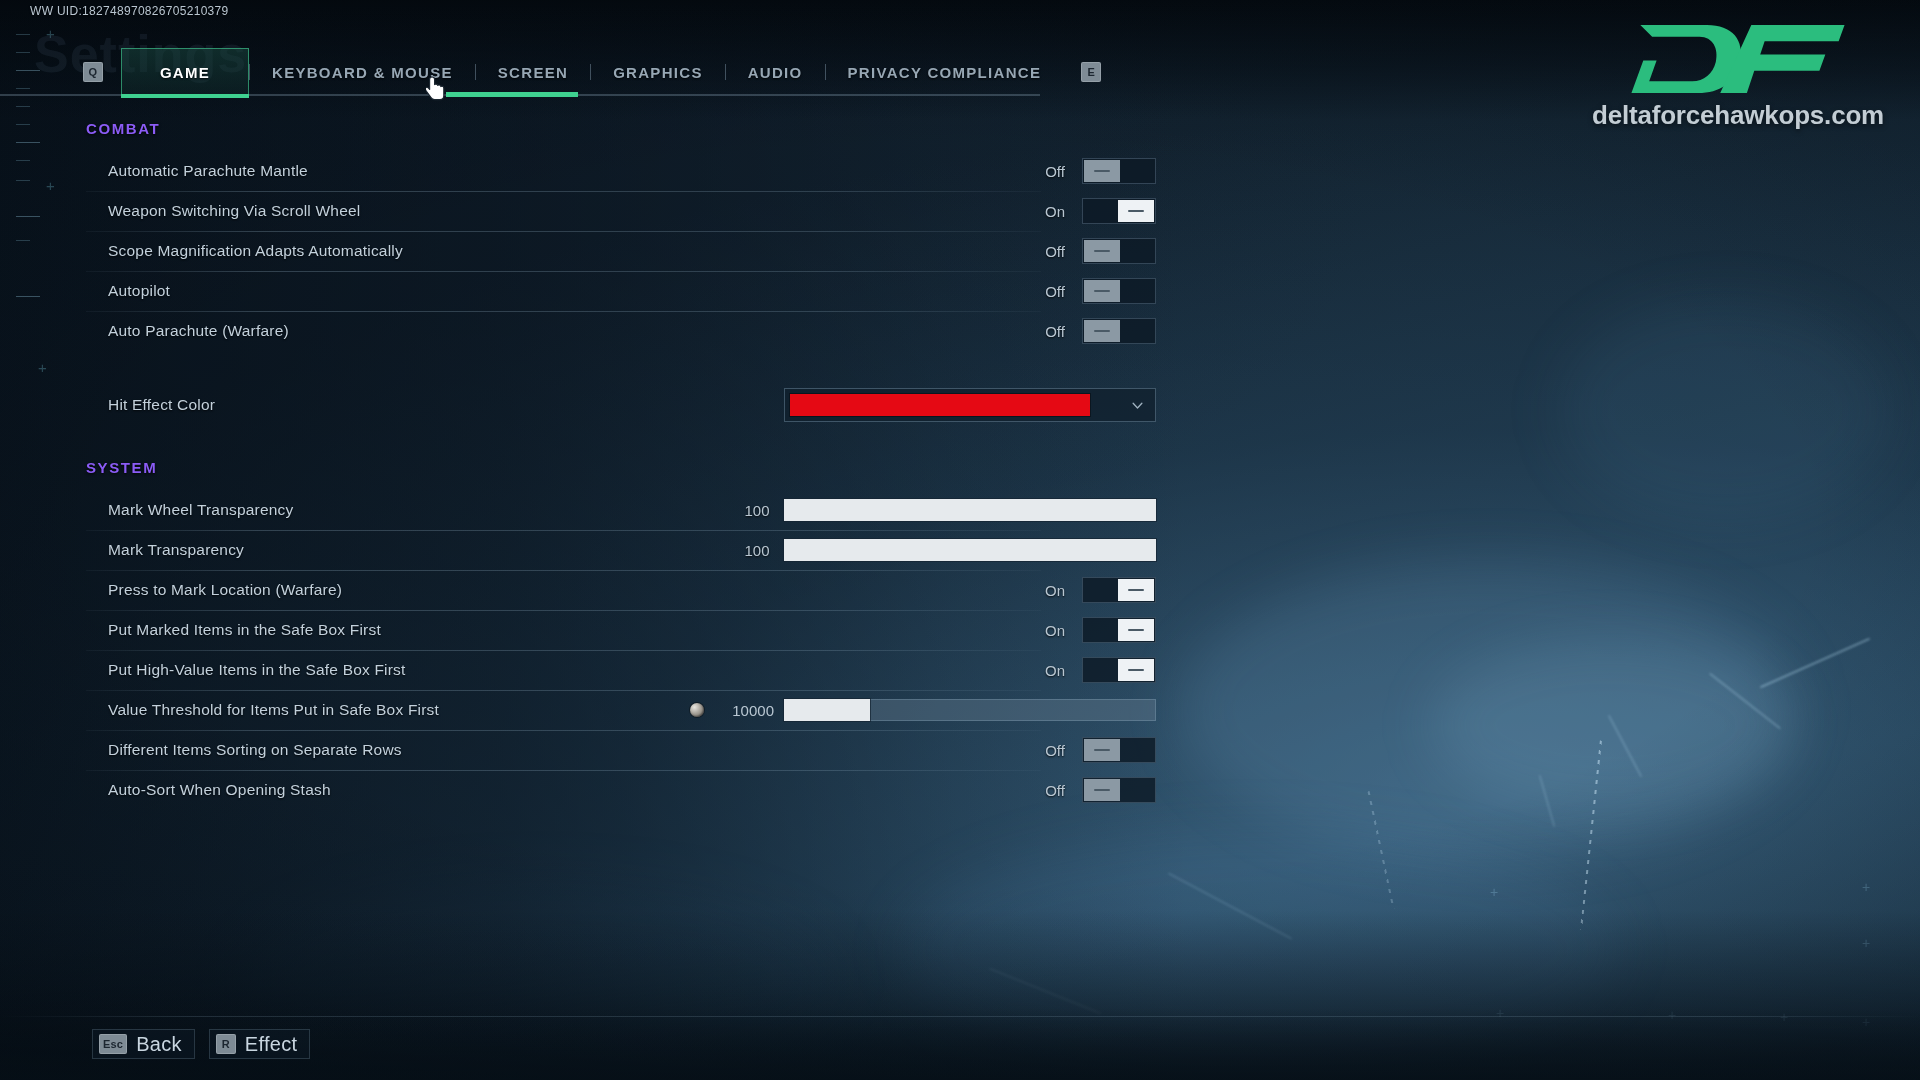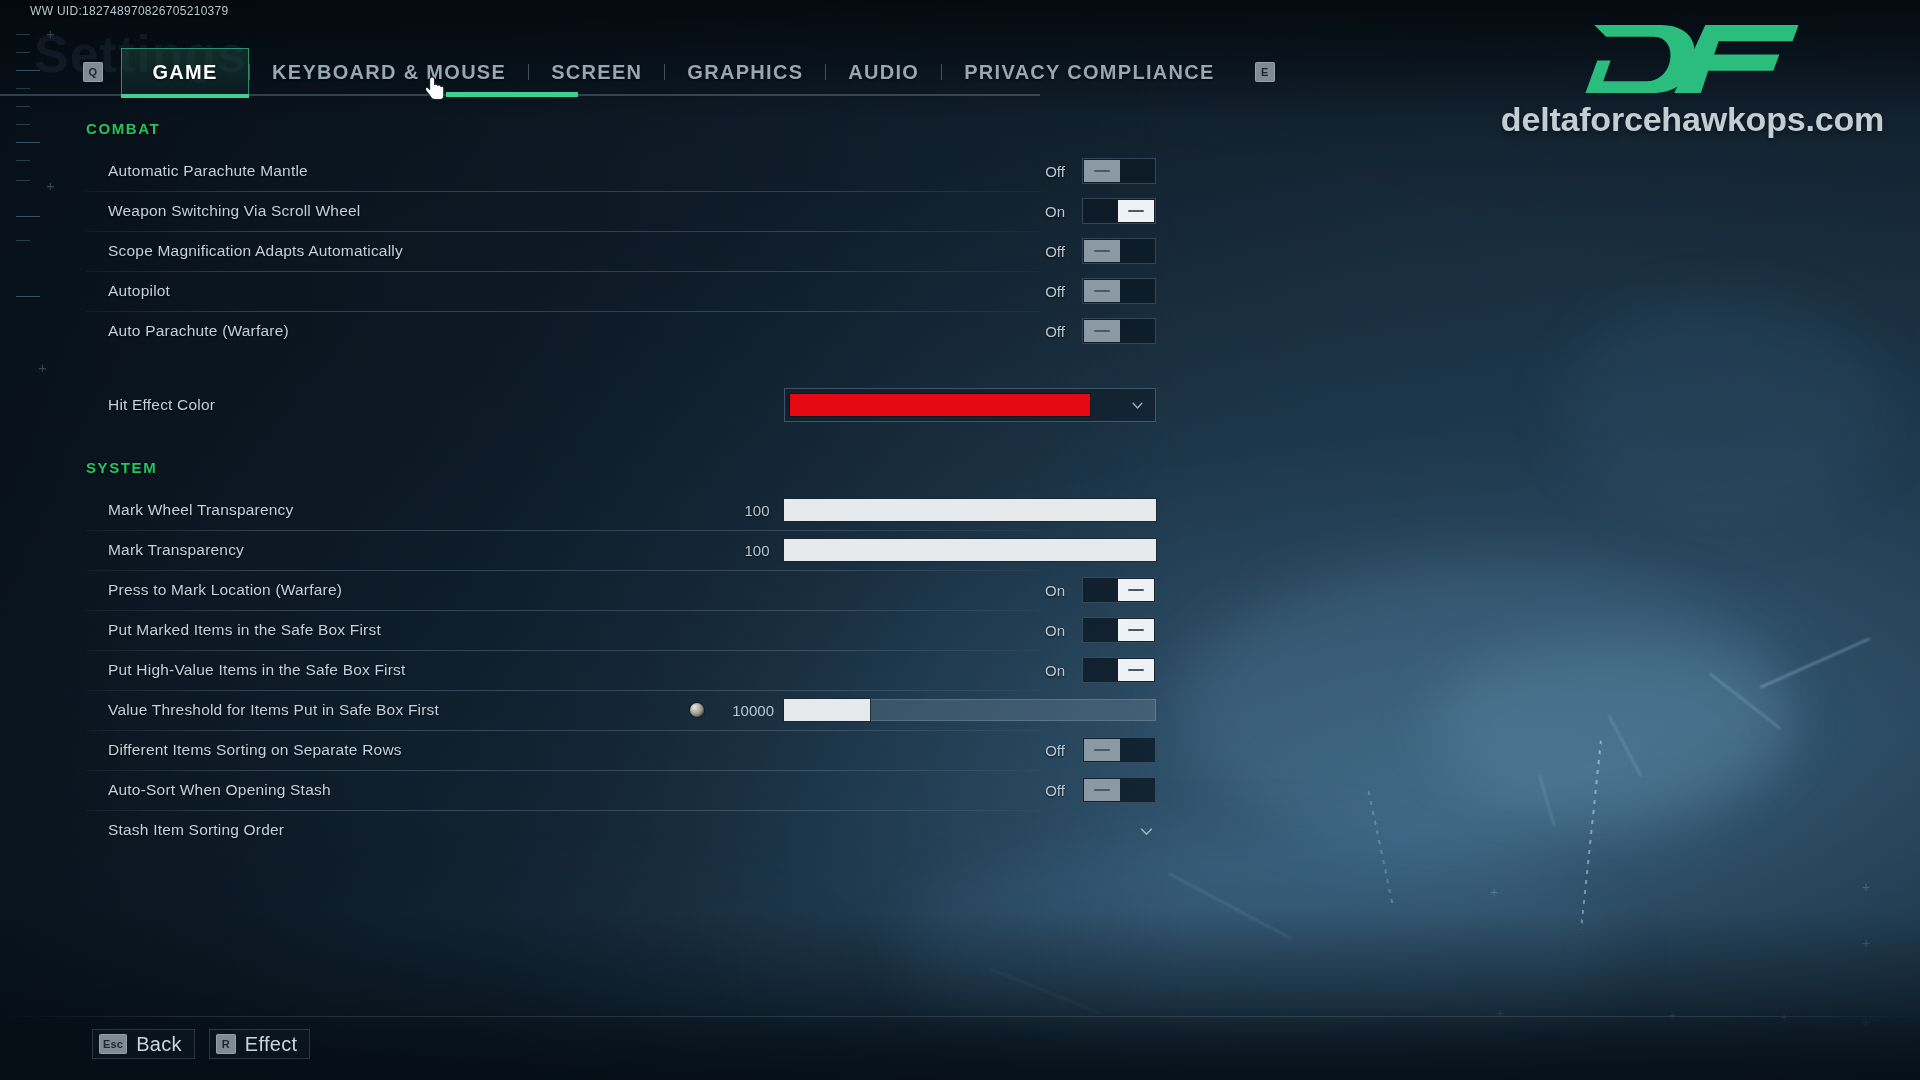--- a/index.html
+++ b/index.html
@@ -89,21 +89,21 @@
     font-size:11px; font-weight:bold; letter-spacing:.2px;
     box-shadow:inset 0 0 0 1px rgba(255,255,255,.18);
   }
   #tab-prev-key{ margin-left:83px; }
   #tab-next-key{ margin-left:18px; }
 
   .tabs{ display:flex; align-items:stretch; height:48px; margin-left:18px; }
   .tab{
     position:relative; display:flex; align-items:center; justify-content:center;
     padding:0 22px; height:48px;
-    font-size:20px; font-weight:bold; letter-spacing:1.3px;
+    font-size:15px; font-weight:bold; letter-spacing:1.3px;
     color:#97a7b4; white-space:nowrap;
     text-shadow:0 1px 2px rgba(0,0,0,.85);
   }
   .tab.active{
     color:#ffffff;
     background:linear-gradient(to bottom, rgba(24,70,62,0.55), rgba(18,52,48,0.30));
     box-shadow: inset 0 0 0 1px rgba(63,197,142,0.65);
     min-width:128px;
   }
   .tab.active::after{
@@ -117,21 +117,21 @@
   }
   #tab-underline-hl{
     position:absolute; left:446px; top:92px; width:132px; height:5px;
     background:#3fd190; z-index:5;
   }
 
   
   #content{ position:absolute; left:0; top:120px; width:1200px; z-index:5; }
   .sec-title{
     margin:0 0 14px 86px;
-    font-size:15px; font-weight:bold; letter-spacing:1.6px; color:#22c55e;
+    font-size:15px; font-weight:bold; letter-spacing:1.6px; color:#8b5cf6;
     text-shadow:0 1px 3px rgba(0,0,0,.9);
   }
   .sec{ margin-bottom:34px; }
   .rows{ margin-left:86px; width:1070px; }
 
   .row{
     position:relative; display:flex; align-items:center;
     height:40px; padding:0 0 0 22px;
   }
   .row + .row::before{
@@ -224,21 +224,21 @@
   .hintbtn .lbl{ font-size:20px; color:#c9d6e0; letter-spacing:.3px; }
 
   
   #watermark{
     position:absolute; right:36px; top:22px; z-index:7;
     display:flex; flex-direction:column; align-items:center; gap:4px;
     pointer-events:none;
   }
   #wm-logo{ height:74px; }
   #wm-url{
-    font-size:34px; font-weight:bold; letter-spacing:-0.2px;
+    font-size:26px; font-weight:bold; letter-spacing:-0.2px;
     color:#c3cdd4; text-shadow:0 2px 5px rgba(0,0,0,.55);
   }
 
   
   #cursor{ position:absolute; left:426px; top:76px; z-index:9; width:20px; height:26px; }
 </style>
 </head>
 <body>
 
 <div id="bg">
@@ -447,32 +447,20 @@
         </div>
         <div class="row">
           <div class="row-label">Auto-Sort When Opening Stash</div>
           <div class="row-right">
             <div class="row-value">Off</div>
             <div class="toggle off">
               <div class="knob"></div>
             </div>
           </div>
         </div>
-        <div class="row">
-          <div class="row-label">Stash Item Sorting Order</div>
-          <div class="row-right">
-            <div class="row-chev">
-              <div class="chev" style="right: 4px;">
-                <svg width="17" height="17" viewBox="0 0 24 24" aria-hidden="true">
-                  <path d="M5 8.5 L12 16 L19 8.5" fill="none" stroke="#9fb2c0" stroke-width="2.1" stroke-linecap="round" stroke-linejoin="round"></path>
-                </svg>
-              </div>
-            </div>
-          </div>
-        </div>
       </div>
     </div>
   </div>
 
 <div id="bottombar">
     <div class="hintbtn">
       <span class="keycap">Esc</span>
       <span class="lbl">Back</span>
     </div>
     <div class="hintbtn">

